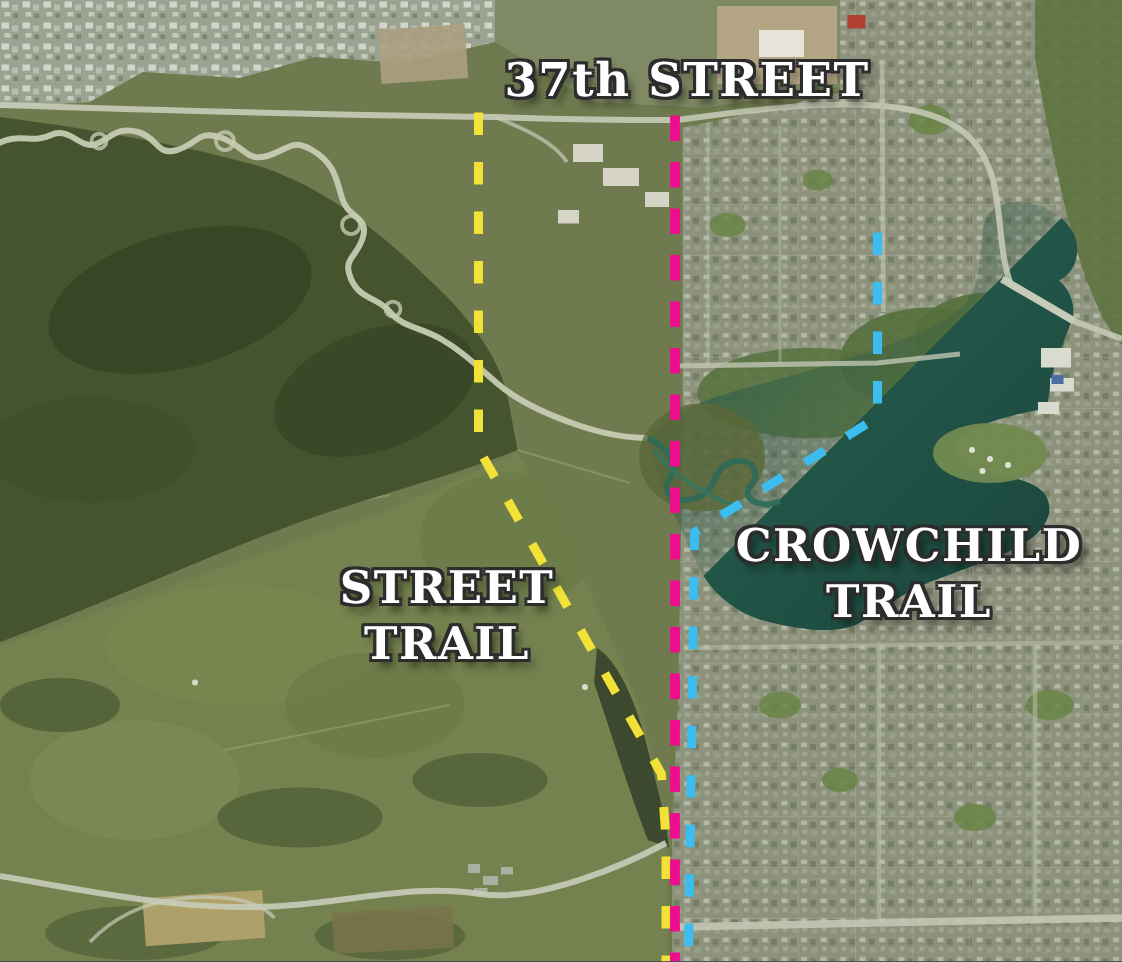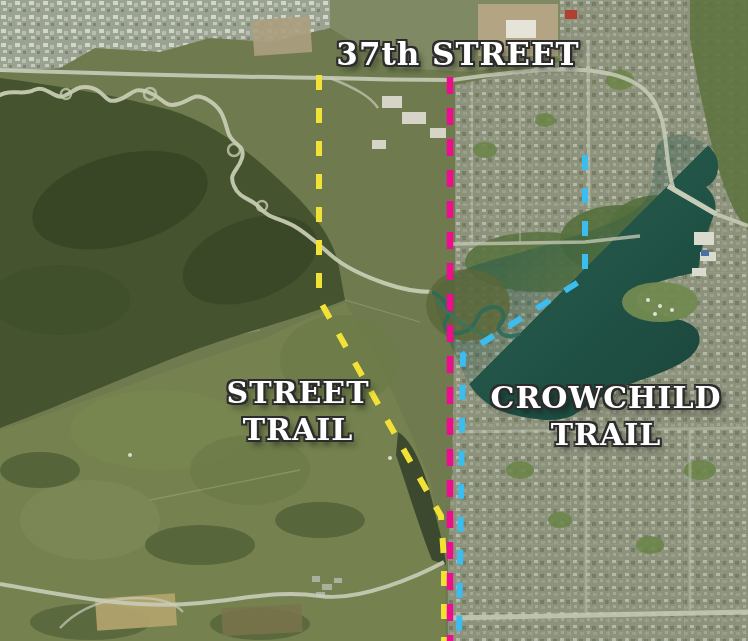--- a/index.html
+++ b/index.html
@@ -15,21 +15,21 @@
     text-shadow:
       -2px -2px 0 #2c2c2c, 2px -2px 0 #2c2c2c,
       -2px  2px 0 #2c2c2c, 2px  2px 0 #2c2c2c,
       -2px  0   0 #2c2c2c, 2px  0   0 #2c2c2c,
        0   -2px 0 #2c2c2c, 0    2px 0 #2c2c2c,
        4px 5px 6px rgba(0,0,0,.55);
   }
   .maplabel span{display:block;}
   #lbl-37{left:458px;top:36px;font-size:31px;}
   #lbl-sarcee{left:298px;top:374px;}
-  #lbl-crowchild{left:606px;top:346px;margin-top:33px;}
+  #lbl-crowchild{left:606px;top:346px;}
 </style>
 </head>
 <body>
 
 <div class="stage">
 
   <svg width="748" height="641" viewBox="0 0 748 641">
     <defs>
       <pattern id="pUrban" width="13" height="13" patternUnits="userSpaceOnUse">
         <rect width="13" height="13" fill="#8c927c"></rect>

